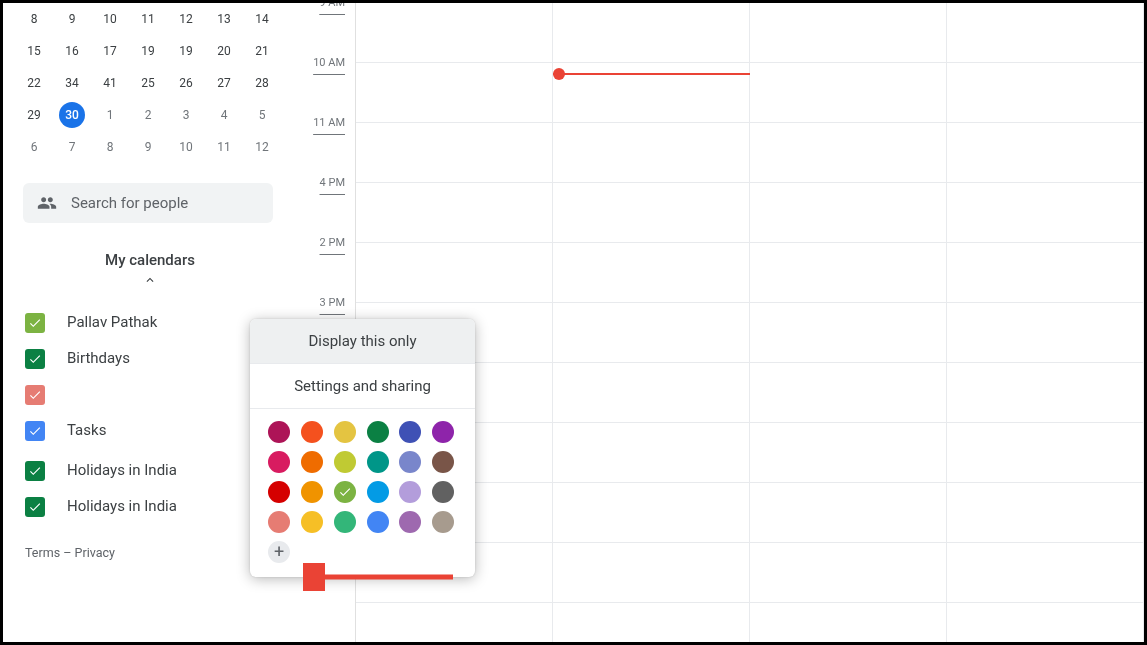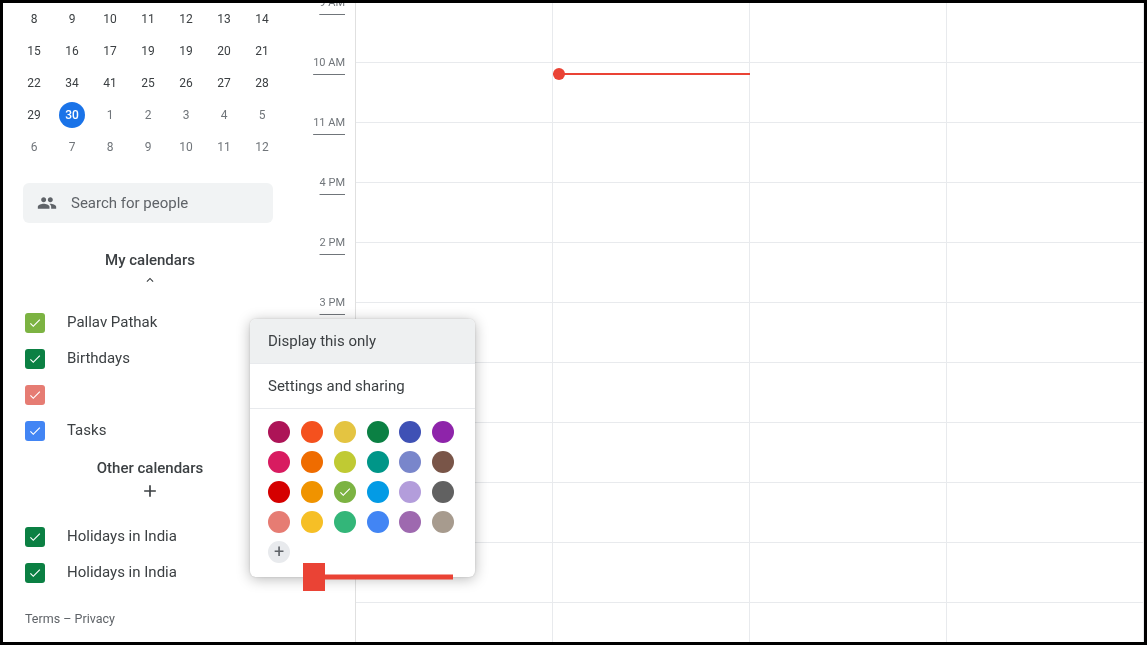--- a/index.html
+++ b/index.html
@@ -138,20 +138,21 @@
   .popup {
     position: absolute;
     left: 247px;
     top: 316px;
     width: 225px;
     background: #fff;
     border-radius: 6px;
     box-shadow: 0 2px 14px rgba(0,0,0,0.28), 0 0 2px rgba(0,0,0,0.15);
     overflow: hidden;
     font-size: 15px;
+    text-align: center;
   }
   .popup-item {
     padding: 13px 18px;
     color: #3c4043;
     cursor: pointer;
   }
   .popup-item:hover, .popup-item.hovered { background: #eef0f1; }
   .popup-divider { height: 1px; background: #e8eaed; }
   .color-grid {
     display: grid;
@@ -276,28 +277,20 @@
         <div class="cal-item">
           <div class="chk" style="background: rgb(66, 133, 244);">
             <svg width="14" height="14" viewBox="0 0 24 24" fill="#fff">
               <path d="M9 16.17 4.83 12l-1.42 1.41L9 19 21 7l-1.41-1.41z"></path>
             </svg>
           </div>
           <span>Tasks</span>
         </div>
       </div>
 
-    <div class="section-header">
-      <span>Other calendars</span>
-      <span class="add-btn">
-        <svg width="20" height="20" viewBox="0 0 24 24" fill="#3c4043">
-            <path d="M19 13h-6v6h-2v-6H5v-2h6V5h2v6h6z"></path>
-          </svg>
-      </span>
-    </div>
     <div class="cal-list" id="other-cal-list">
         <div class="cal-item">
           <div class="chk" style="background: rgb(11, 128, 67);">
             <svg width="14" height="14" viewBox="0 0 24 24" fill="#fff">
               <path d="M9 16.17 4.83 12l-1.42 1.41L9 19 21 7l-1.41-1.41z"></path>
             </svg>
           </div>
           <span>Holidays in India</span>
         </div>
         <div class="cal-item">

